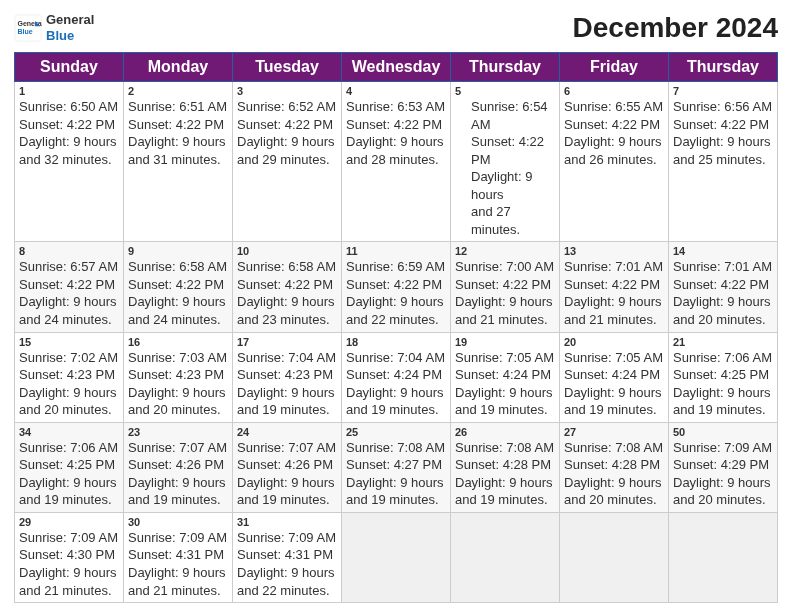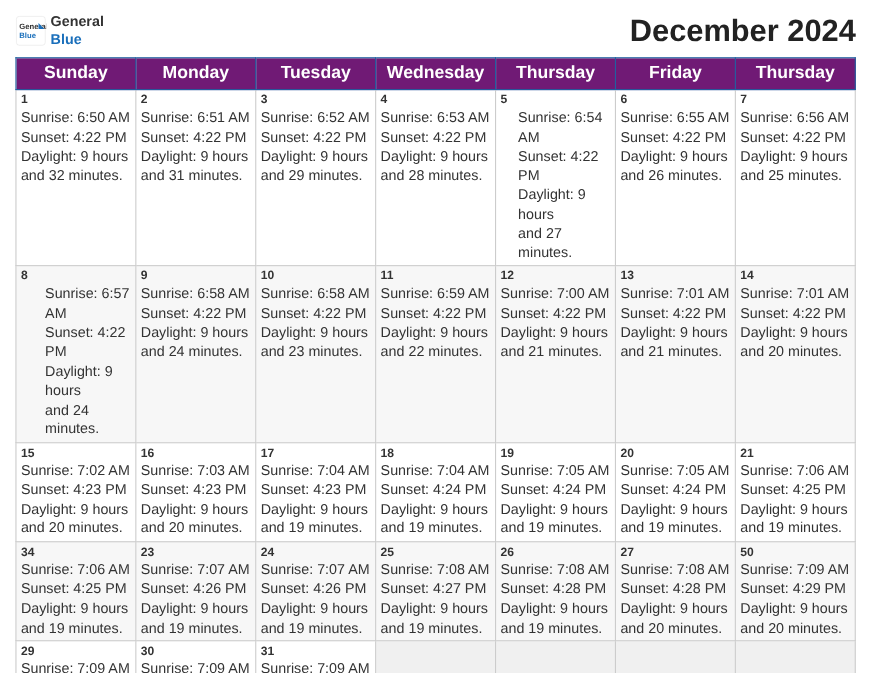--- a/index.html
+++ b/index.html
@@ -171,21 +171,21 @@
             <span class="day-num">7</span>
             <div class="day-info" style="white-space: pre-line;">Sunrise: 6:56 AM
 Sunset: 4:22 PM
 Daylight: 9 hours
 and 25 minutes.</div>
           </td>
         </tr>
         <tr>
           <td>
             <span class="day-num">8</span>
-            <div class="day-info" style="white-space: pre-line; margin-left: 22px;">Sunrise: 6:57 AM
+            <div class="day-info" style="white-space: pre-line;">Sunrise: 6:57 AM
 Sunset: 4:22 PM
 Daylight: 9 hours
 and 24 minutes.</div>
           </td>
           <td>
             <span class="day-num">9</span>
             <div class="day-info" style="white-space: pre-line;">Sunrise: 6:58 AM
 Sunset: 4:22 PM
 Daylight: 9 hours
 and 24 minutes.</div>

